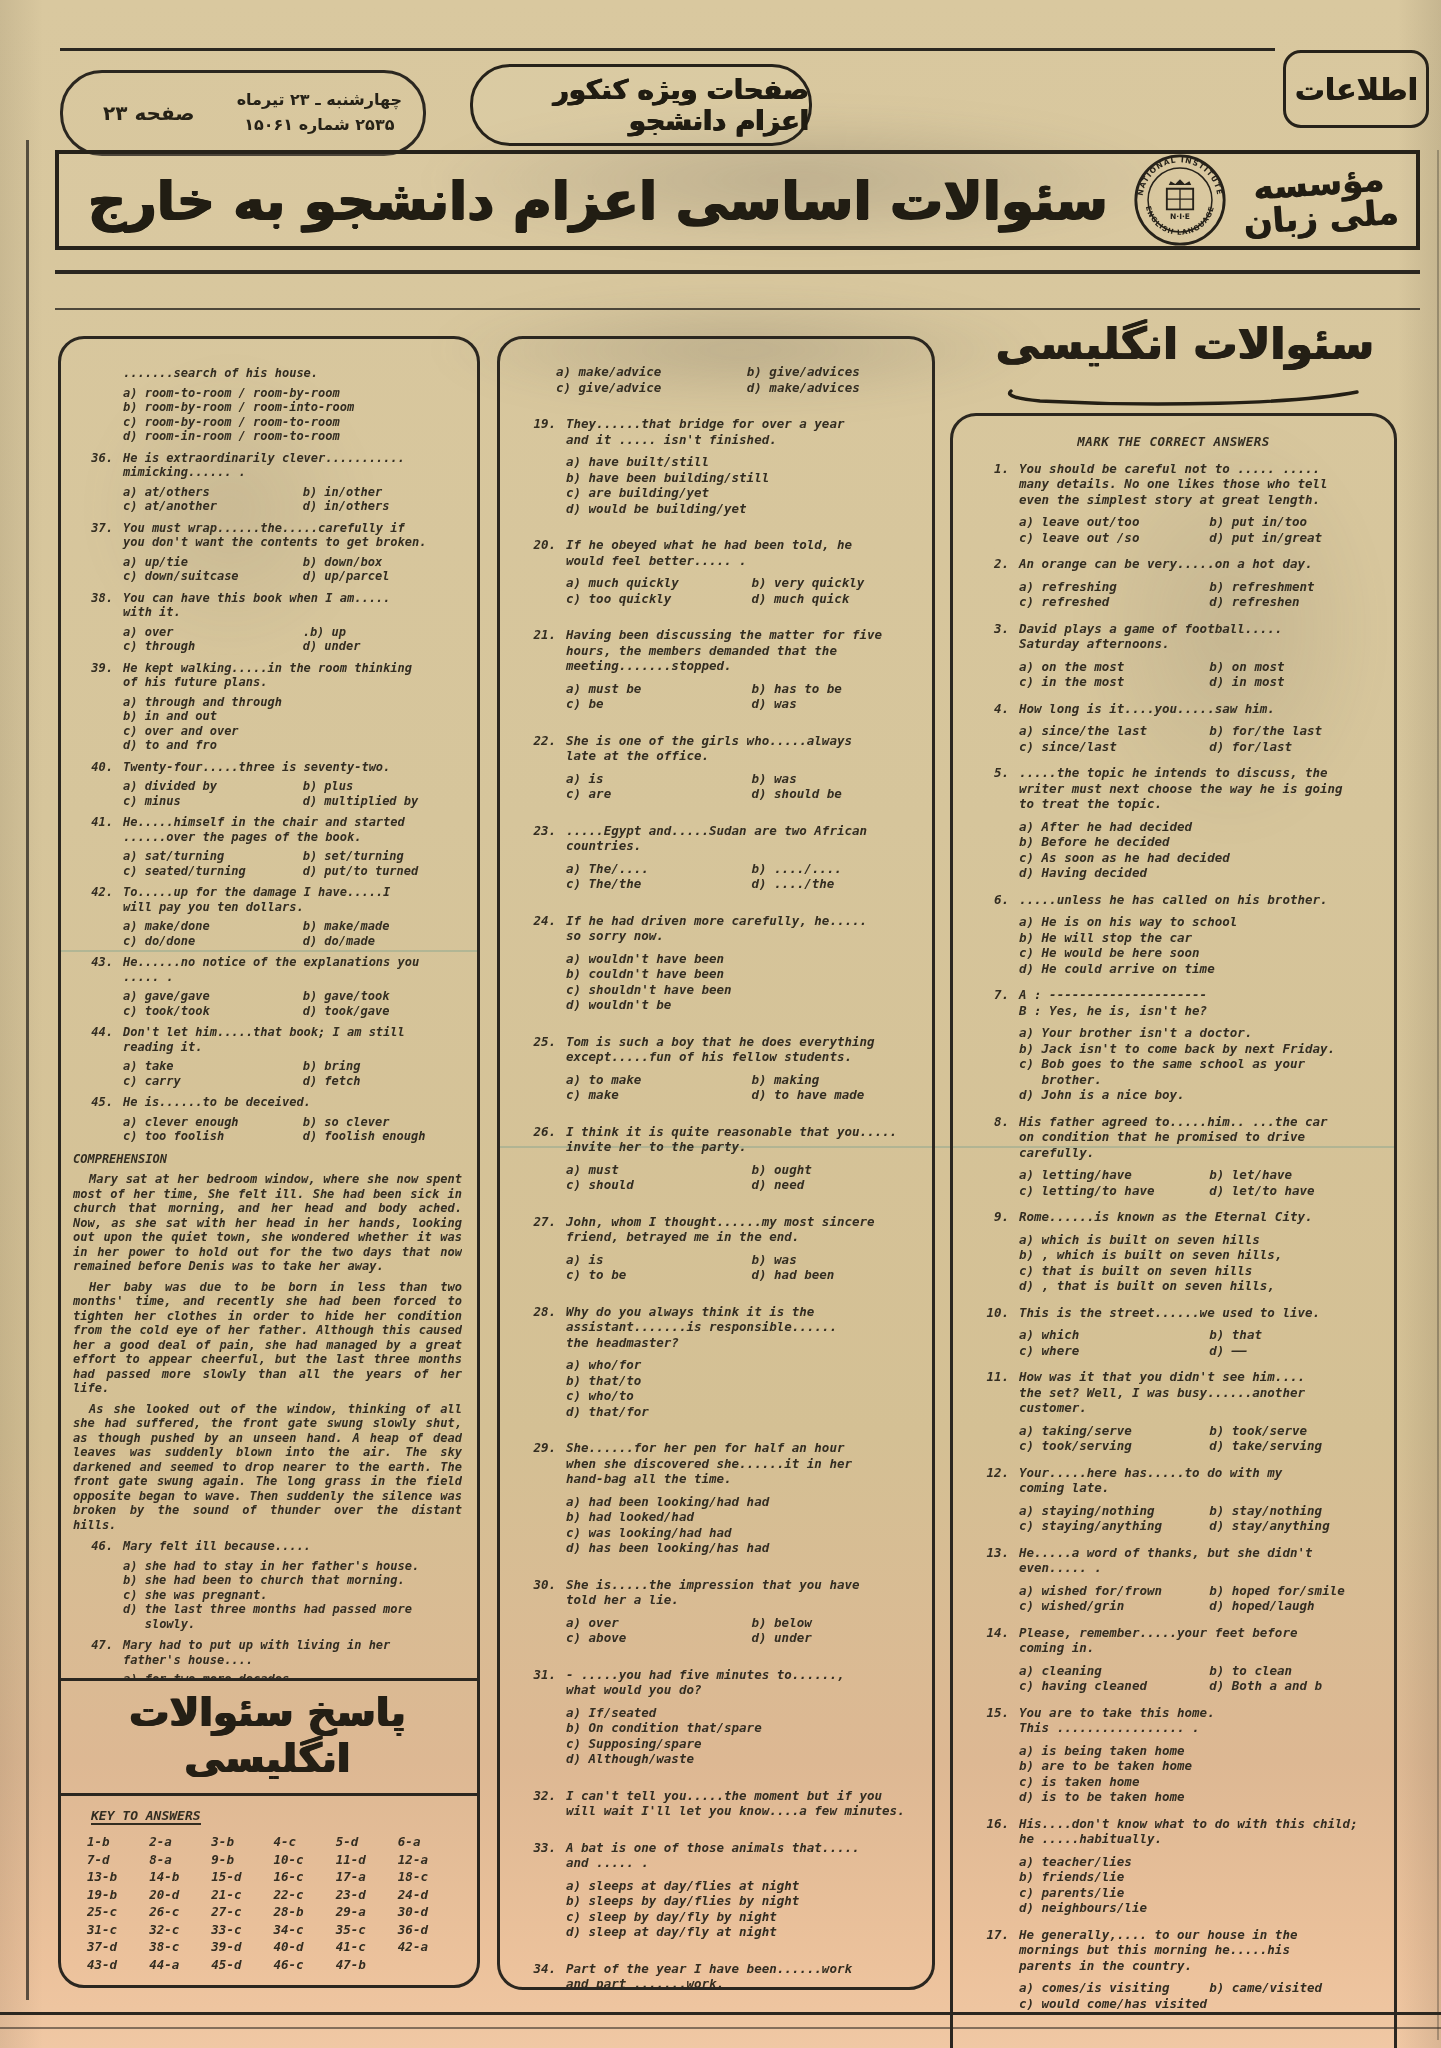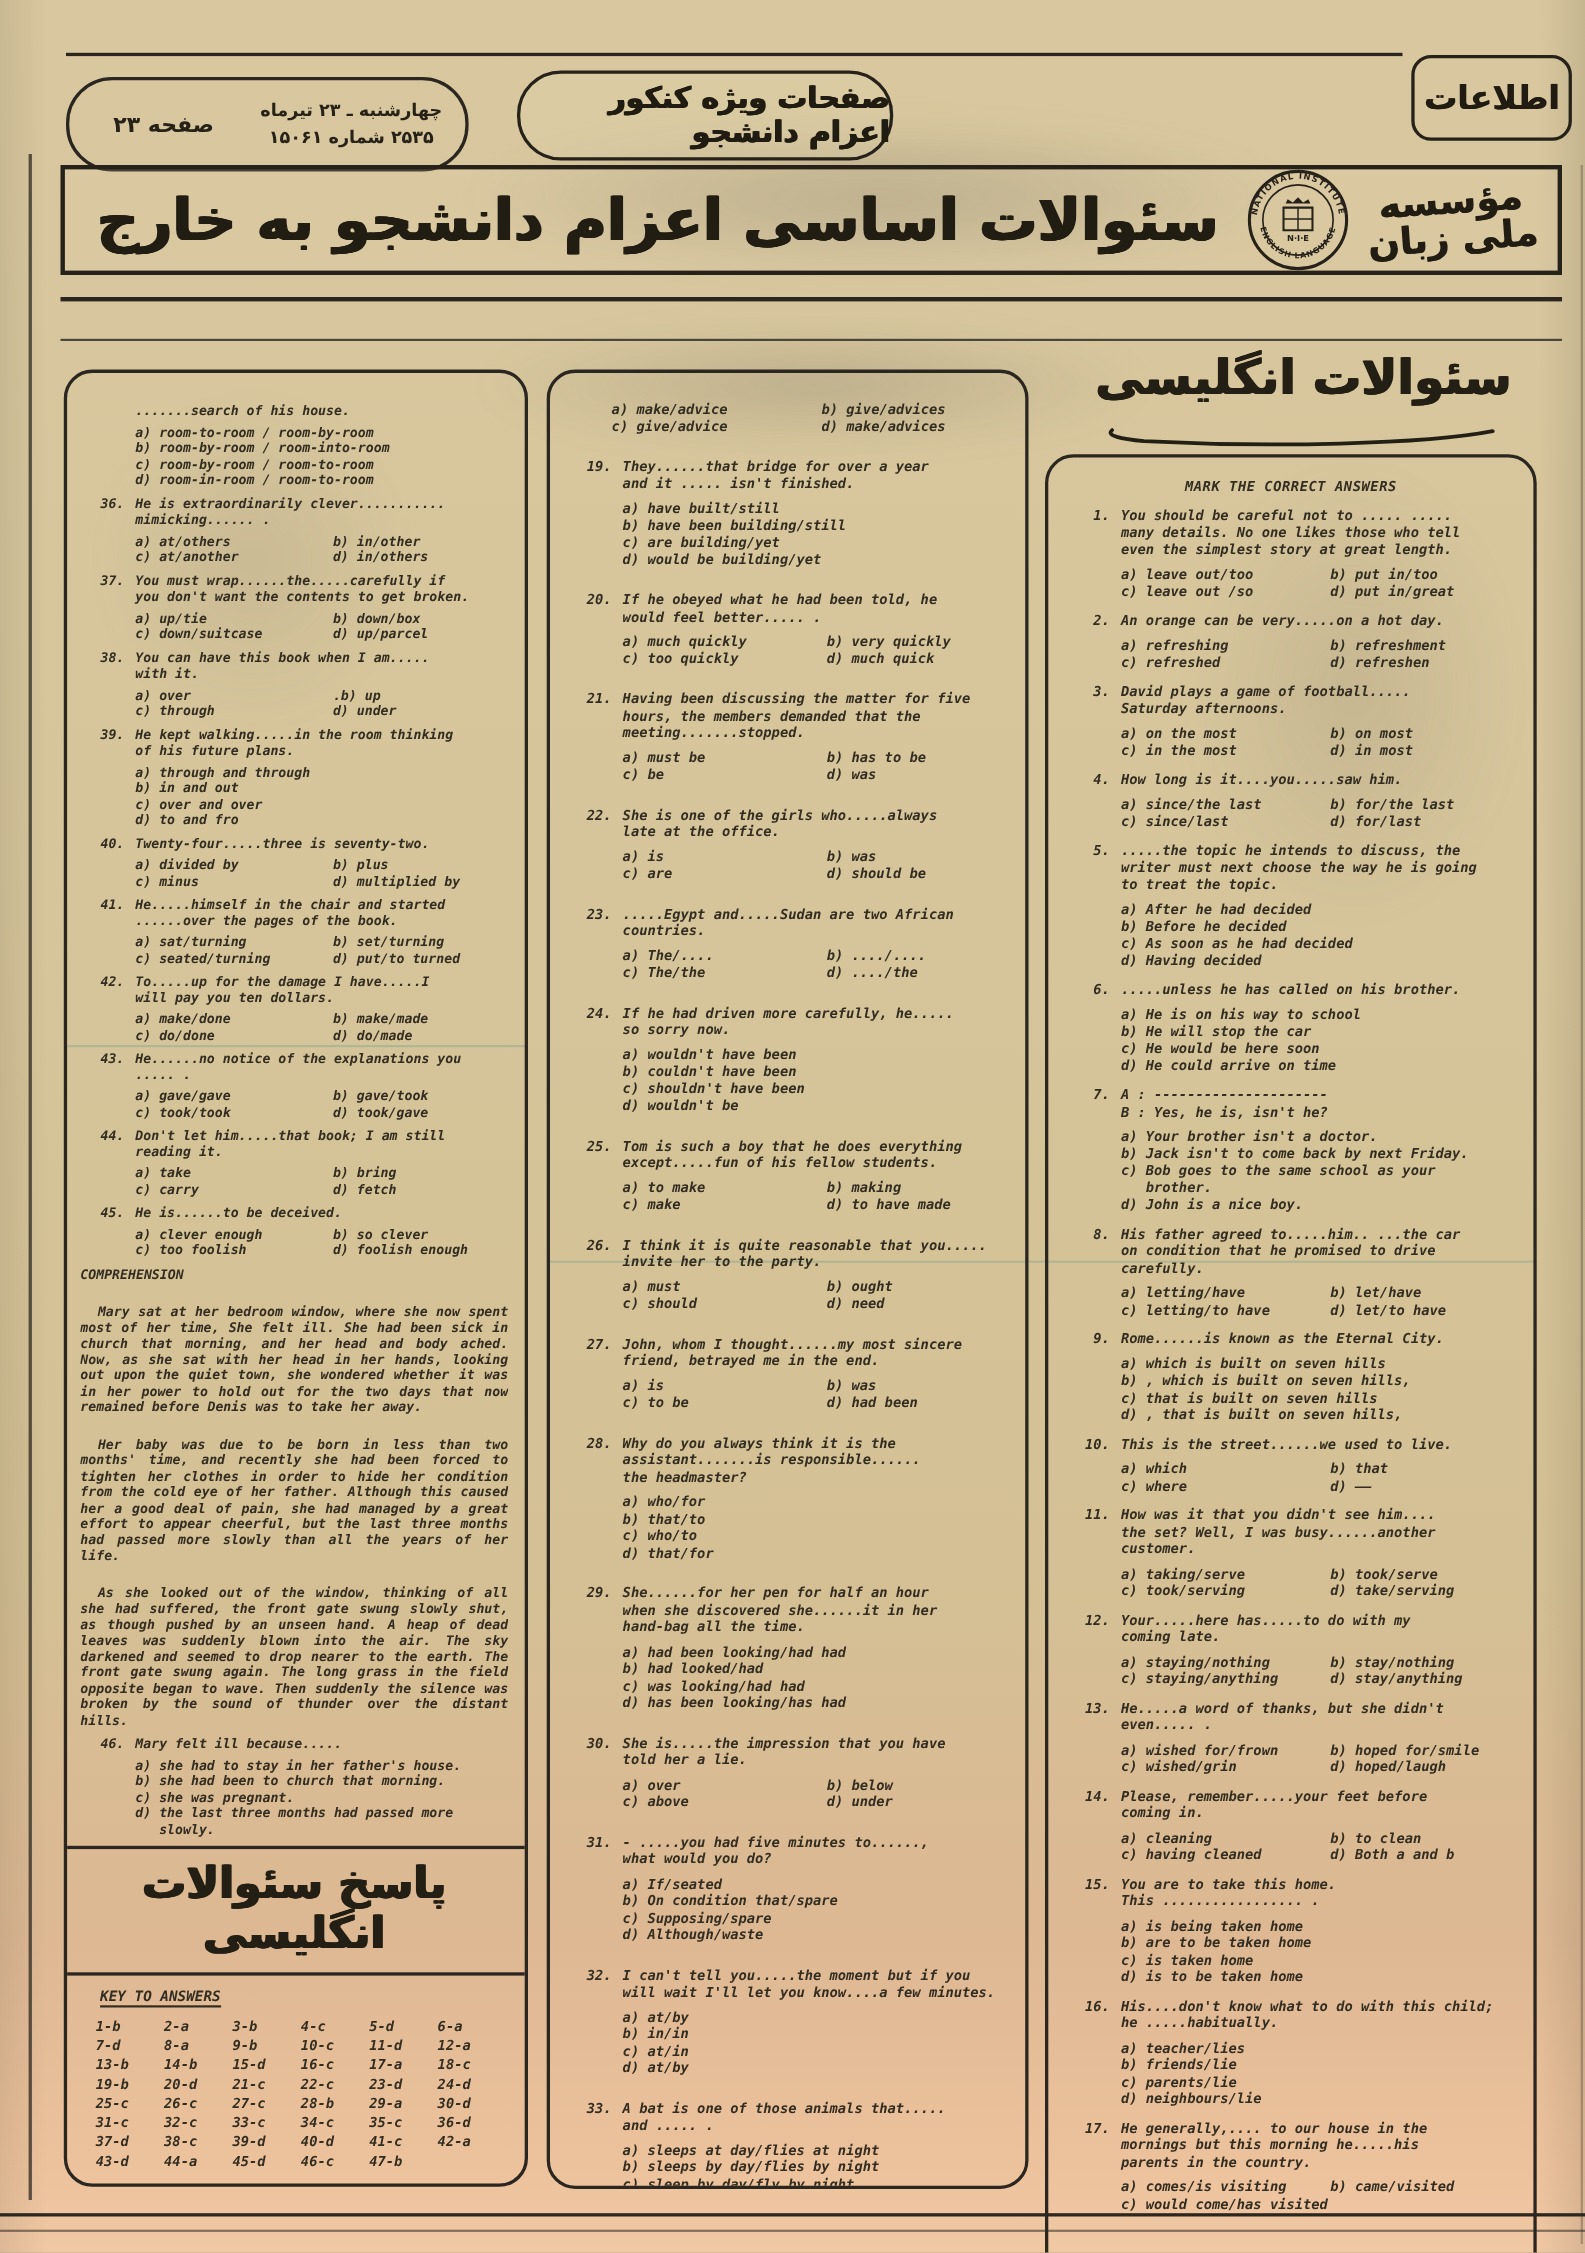--- a/index.html
+++ b/index.html
@@ -83,21 +83,21 @@
   #mid-box .q{margin-top:21px;}
   #right-box .q{margin-top:11px;}
   .qnum{flex:0 0 40px;text-align:right;padding-right:10px;font-style:italic;font-weight:bold;}
   .qbody{flex:1;min-width:0;}
   .qtext,.opt{white-space:pre-wrap;}
   .opts{margin-top:5px;}
   #mid-box .opts,#right-box .opts{margin-top:7px;}
   .opt-row.two{display:grid;grid-template-columns:53% 47%;}
   .mark-heading{text-align:center;font-style:italic;font-weight:bold;letter-spacing:.5px;margin:2px 0 4px;}
   .comp-head{margin-top:8px;font-style:italic;font-weight:bold;}
-  .para{text-indent:16px;margin-top:19px;text-align:justify;}
+  .para{text-indent:16px;margin-top:6px;text-align:justify;}
   
   .left-questions{flex:1 1 auto;overflow:hidden;}
   .answers-section{flex:0 0 auto;}
   .full-rule{height:3px;background:#2b2720;margin:0 -16px;}
   .ans-title{
     text-align:center;direction:rtl;font-family:"DejaVu Sans","Liberation Sans",sans-serif;
     font-weight:900;font-size:40px;color:#241f15;padding:8px 0 12px;
     text-shadow:1px 0 currentColor,-1px 0 currentColor;
   }
   .key-head{display:inline-block;margin:12px 0 8px 18px;font-style:italic;font-weight:bold;font-size:13px;border-bottom:2px solid #332d21;}
@@ -664,26 +664,20 @@
               <div class="opt-row"><span class="opt">c) Supposing/spare</span></div>
               <div class="opt-row"><span class="opt">d) Although/waste</span></div>
             </div>
           </div>
         </div>
         <div class="q">
           <span class="qnum">32.</span>
           <div class="qbody">
             <div class="qtext">I can't tell you.....the moment but if you
 will wait I'll let you know....a few minutes.</div>
-            <div class="opts">
-              <div class="opt-row"><span class="opt">a) at/by</span></div>
-              <div class="opt-row"><span class="opt">b) in/in</span></div>
-              <div class="opt-row"><span class="opt">c) at/in</span></div>
-              <div class="opt-row"><span class="opt">d) at/by</span></div>
-            </div>
           </div>
         </div>
         <div class="q">
           <span class="qnum">33.</span>
           <div class="qbody">
             <div class="qtext">A bat is one of those animals that.....
 and ..... .</div>
             <div class="opts">
               <div class="opt-row"><span class="opt">a) sleeps at day/flies at night</span></div>
               <div class="opt-row"><span class="opt">b) sleeps by day/flies by night</span></div>

